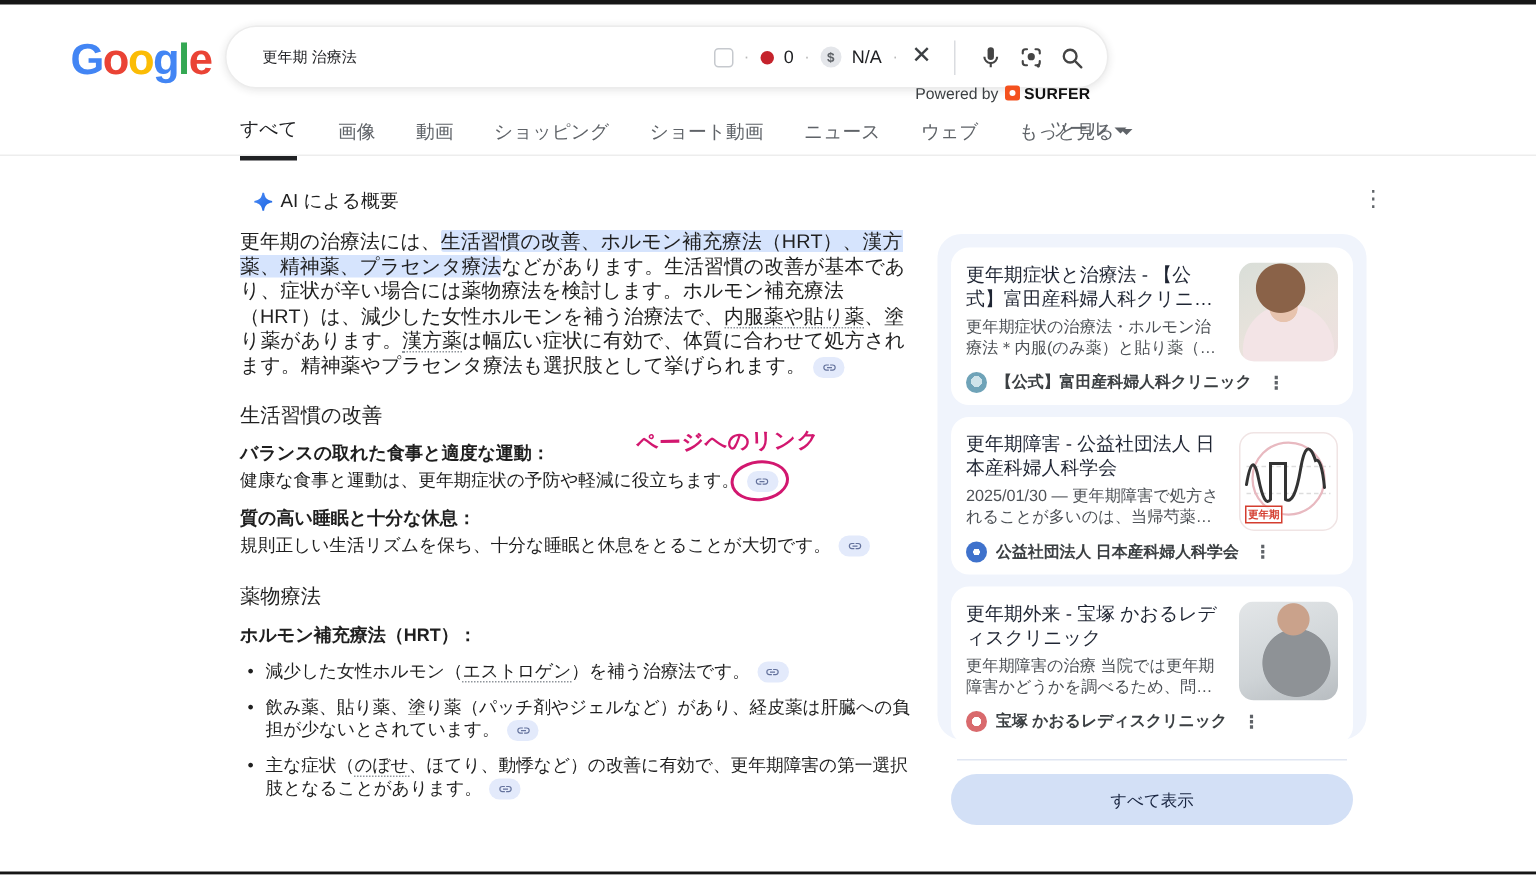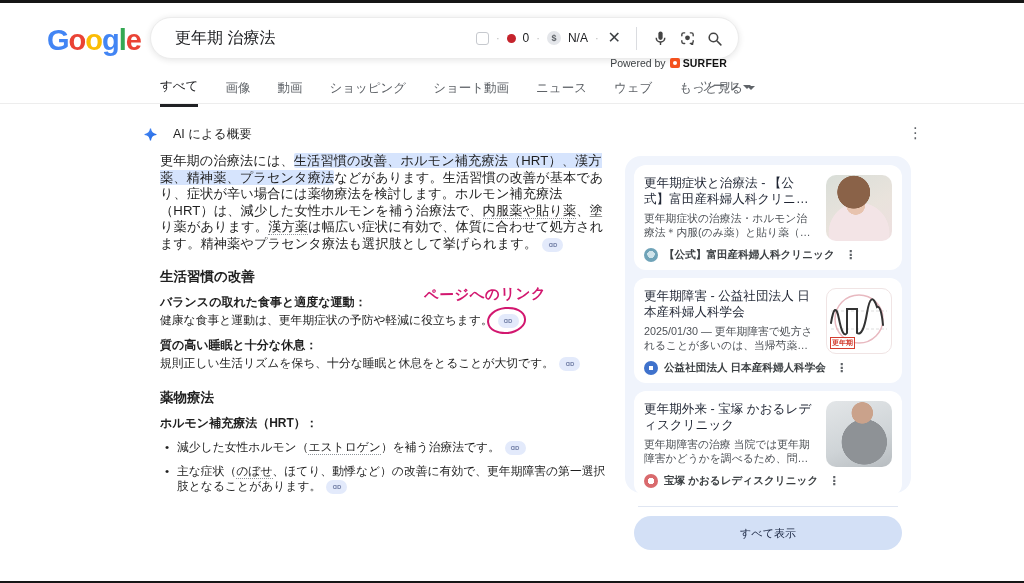--- a/index.html
+++ b/index.html
@@ -9,21 +9,21 @@
   .frame-bottom{position:absolute;bottom:0;left:0;width:100%;height:2px;background:#161616;}
 
   
   .logo{position:absolute;left:47px;top:24px;font-size:29px;font-weight:700;letter-spacing:-1px;cursor:pointer;}
   .logo span{display:inline-block;}
   .l0,.l3{color:#4285F4}.l1,.l5{color:#EA4335}.l2{color:#FBBC05}.l4{color:#34A853}
 
   .searchbar{position:absolute;left:150px;top:17px;width:589px;height:42px;background:#fff;
     border:1px solid #ececec;border-radius:22px;box-shadow:0 1px 6px rgba(32,33,36,.12);
     display:flex;align-items:center;padding:0 14px 0 22px;}
-  .searchbar input{border:none;outline:none;flex:1;font-size:16px;color:#202124;background:transparent;}
+  .searchbar input{border:none;outline:none;flex:1;font-size:10px;color:#202124;background:transparent;}
   .sb-right{display:flex;align-items:center;gap:7px;}
   .sep-dot{color:#b9b9b9;font-size:11px;}
   .ext-checkbox{width:13px;height:13px;border:1.5px solid #c6c9ce;border-radius:3px;background:#fff;cursor:pointer;}
   .ext-reddot{width:9px;height:9px;border-radius:50%;background:#c5232c;}
   .ext-num{font-size:12px;color:#202124;}
   .ext-dollar{width:14px;height:14px;border-radius:50%;background:#e4e6ea;color:#5f6368;font-size:9px;font-weight:700;
     display:flex;align-items:center;justify-content:center;}
   .ext-na{font-size:12px;color:#202124;}
   .sb-x{font-size:16px;color:#3c4043;cursor:pointer;padding:0 2px;line-height:1;}
   .sb-div{width:1px;height:23px;background:#dadce0;margin:0 6px;}
@@ -37,30 +37,30 @@
 
   
   .tabsbar{position:absolute;left:0;top:78px;width:100%;height:26px;border-bottom:1px solid #ededed;}
   .tabs{position:absolute;left:160px;top:0;display:flex;gap:27px;font-size:12.5px;color:#5f6368;}
   .tab{cursor:pointer;padding-bottom:9px;display:flex;align-items:center;gap:4px;}
   .tab.active{color:#202124;border-bottom:3px solid #202124;font-weight:400;}
   .caret{width:0;height:0;border-left:4px solid transparent;border-right:4px solid transparent;border-top:4px solid #5f6368;display:inline-block;}
   .tools{position:absolute;left:700px;top:0;font-size:12.5px;color:#5f6368;cursor:pointer;display:flex;align-items:center;gap:5px;}
 
   
-  .ai-header{position:absolute;left:143px;top:126px;display:flex;align-items:center;gap:15px;font-size:12.5px;color:#1f1f1f;}
+  .ai-header{position:absolute;left:168px;top:126px;display:flex;align-items:center;gap:4px;font-size:12.5px;color:#1f1f1f;}
   .ai-kebab{position:absolute;left:908px;top:125px;font-size:15px;color:#5f6368;cursor:pointer;letter-spacing:0;line-height:1;}
 
   .ai-body{position:absolute;left:160px;top:153px;width:453px;color:#1f1f1f;}
   .intro{font-size:13.2px;line-height:16.6px;letter-spacing:.1px;}
   .hl{background:#d6e4fd;border-radius:2px;}
   .dot{border-bottom:1.5px dotted #8f959b;}
   .chip{display:inline-flex;align-items:center;justify-content:center;width:21px;height:14px;border-radius:8px;
     background:#e3eafb;margin-left:5px;vertical-align:-2px;cursor:pointer;}
-  .sec-h{font-size:13.5px;font-weight:700;margin:15px 0 9px;}
+  .sec-h{font-size:13.5px;font-weight:400;margin:15px 0 9px;}
   .item{font-size:11.8px;line-height:15.5px;margin-bottom:9px;}
   .item b{display:block;margin-bottom:3px;font-size:12px;}
   .blist{margin:6px 0 0;padding:0;list-style:none;}
   .blist li{position:relative;padding-left:17px;font-size:11.8px;line-height:15.5px;margin-bottom:8px;}
   .blist li::before{content:"•";position:absolute;left:5px;color:#1f1f1f;}
 
   .circled{position:relative;display:inline-block;}
   .circled::after{content:"";position:absolute;left:-6px;top:-6px;right:-7px;bottom:-5px;
     border:2.5px solid #d2176f;border-radius:50%;transform:rotate(-6deg);}
   .annot{position:absolute;left:424px;top:285px;color:#d2176f;font-weight:700;font-size:14.5px;transform:rotate(-1deg);letter-spacing:.5px;}
@@ -224,20 +224,25 @@
     <div class="item">
         <b>ホルモン補充療法（HRT）：</b>
       </div>
 
     <ul class="blist">
       <li><span><span>減少した女性ホルモン（</span><span class="dot">エストロゲン</span><span>）を補う治療法です。</span></span><span class="chip">
             <svg viewBox="0 0 24 24" width="10" height="10" fill="#64729c">
               <path d="M3.9 12A3.1 3.1 0 0 1 7 8.9h4V7H7a5 5 0 0 0 0 10h4v-1.9H7A3.1 3.1 0 0 1 3.9 12zm4.1 1h8v-2H8v2zm9-6h-4v1.9h4a3.1 3.1 0 0 1 0 6.2h-4V17h4a5 5 0 0 0 0-10z"></path>
             </svg>
           </span></li>
+      <li><span><span>飲み薬、貼り薬、塗り薬（パッチ剤やジェルなど）があり、経皮薬は肝臓への負担が少ないとされています。</span></span><span class="chip">
+            <svg viewBox="0 0 24 24" width="10" height="10" fill="#64729c">
+              <path d="M3.9 12A3.1 3.1 0 0 1 7 8.9h4V7H7a5 5 0 0 0 0 10h4v-1.9H7A3.1 3.1 0 0 1 3.9 12zm4.1 1h8v-2H8v2zm9-6h-4v1.9h4a3.1 3.1 0 0 1 0 6.2h-4V17h4a5 5 0 0 0 0-10z"></path>
+            </svg>
+          </span></li>
       <li><span><span>主な症状（</span><span class="dot">のぼせ</span><span>、ほてり、動悸など）の改善に有効で、更年期障害の第一選択肢となることがあります。</span></span><span class="chip">
             <svg viewBox="0 0 24 24" width="10" height="10" fill="#64729c">
               <path d="M3.9 12A3.1 3.1 0 0 1 7 8.9h4V7H7a5 5 0 0 0 0 10h4v-1.9H7A3.1 3.1 0 0 1 3.9 12zm4.1 1h8v-2H8v2zm9-6h-4v1.9h4a3.1 3.1 0 0 1 0 6.2h-4V17h4a5 5 0 0 0 0-10z"></path>
             </svg>
           </span></li>
     </ul>
   </div>
 
   <div class="annot">ページへのリンク</div>
 

